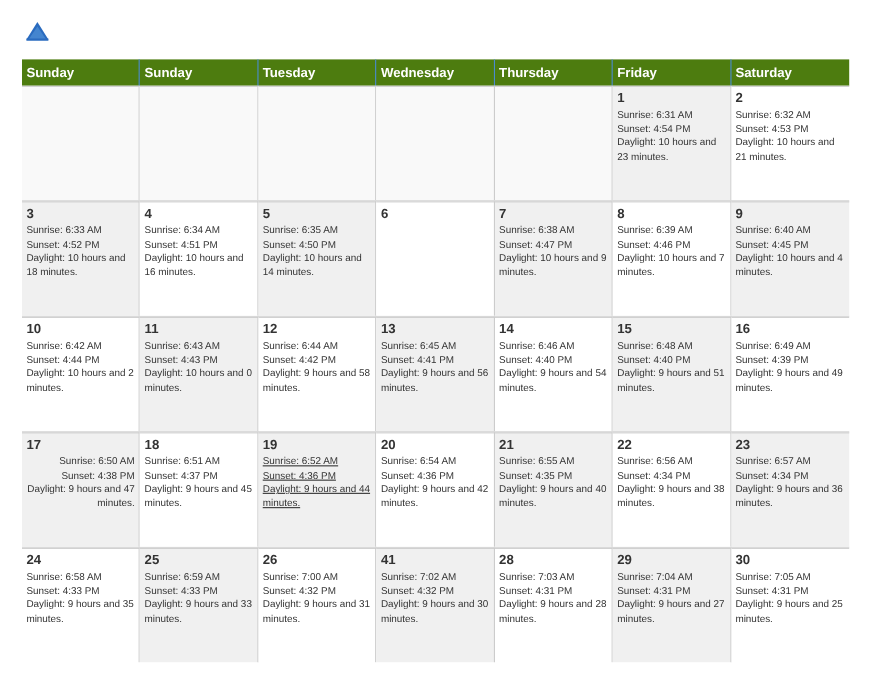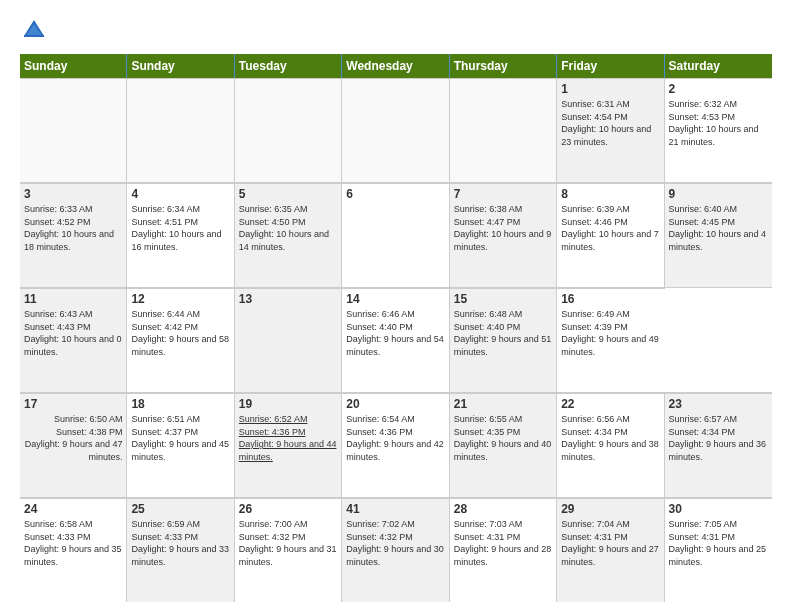--- a/index.html
+++ b/index.html
@@ -193,34 +193,43 @@
 Daylight: 10 hours and 7 minutes.</div>
           </div>
           <div class="cal-cell shaded">
             <div class="day-num">9</div>
             <div class="day-info" style="white-space: pre-line;">Sunrise: 6:40 AM
 Sunset: 4:45 PM
 Daylight: 10 hours and 4 minutes.</div>
           </div>
         </div>
         <div class="cal-row">
+          <div class="cal-cell">
+            <div class="day-num">10</div>
+            <div class="day-info" style="white-space: pre-line;">Sunrise: 6:42 AM
+Sunset: 4:44 PM
+Daylight: 10 hours and 2 minutes.</div>
+          </div>
           <div class="cal-cell shaded">
             <div class="day-num">11</div>
             <div class="day-info" style="white-space: pre-line;">Sunrise: 6:43 AM
 Sunset: 4:43 PM
 Daylight: 10 hours and 0 minutes.</div>
           </div>
           <div class="cal-cell">
             <div class="day-num">12</div>
             <div class="day-info" style="white-space: pre-line;">Sunrise: 6:44 AM
 Sunset: 4:42 PM
 Daylight: 9 hours and 58 minutes.</div>
           </div>
           <div class="cal-cell shaded">
             <div class="day-num">13</div>
+            <div class="day-info" style="white-space: pre-line;">Sunrise: 6:45 AM
+Sunset: 4:41 PM
+Daylight: 9 hours and 56 minutes.</div>
           </div>
           <div class="cal-cell">
             <div class="day-num">14</div>
             <div class="day-info" style="white-space: pre-line;">Sunrise: 6:46 AM
 Sunset: 4:40 PM
 Daylight: 9 hours and 54 minutes.</div>
           </div>
           <div class="cal-cell shaded">
             <div class="day-num">15</div>
             <div class="day-info" style="white-space: pre-line;">Sunrise: 6:48 AM

